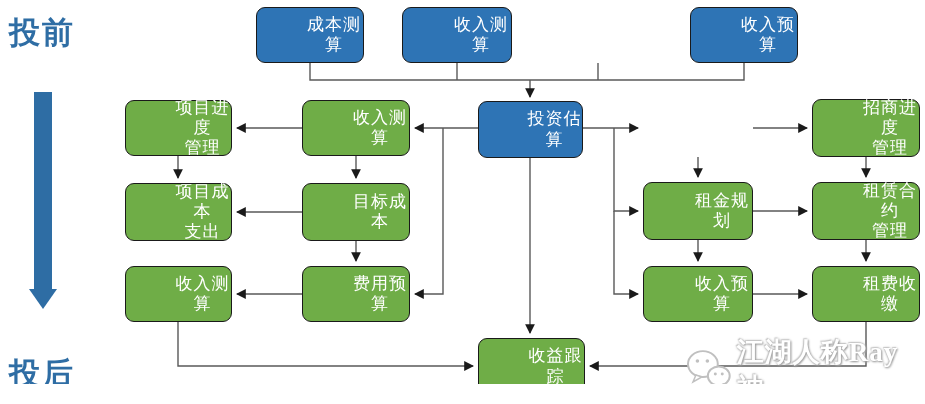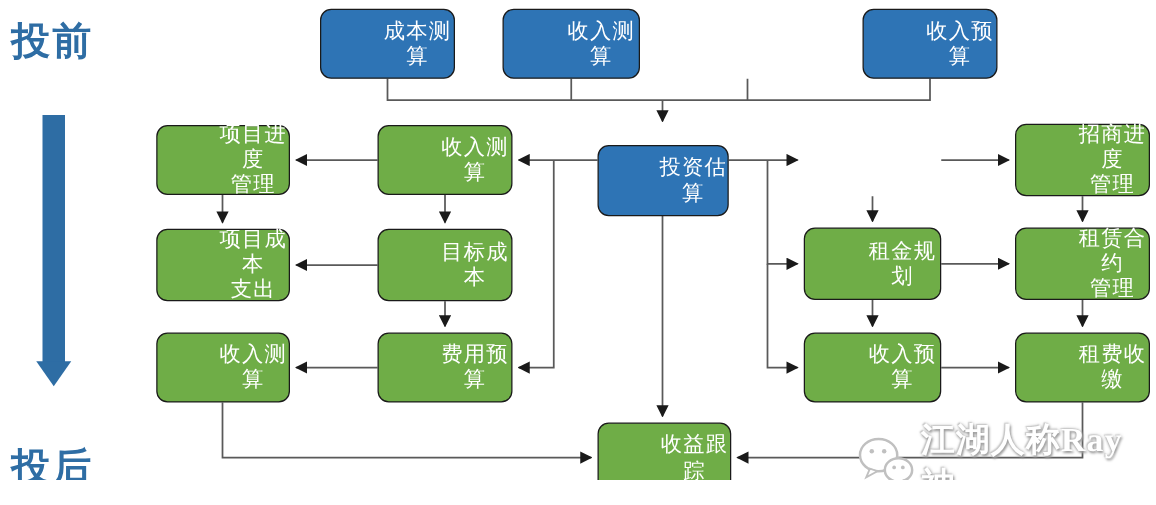--- a/index.html
+++ b/index.html
@@ -112,21 +112,21 @@
     </g>
   </svg>
 
   <div class="phase-label top">投前</div>
   <div class="phase-label bottom">投后</div>
 
   <div class="node blue" style="left:256px; top:7px;  width:108px; height:56px">成本测算</div>
   <div class="node blue" style="left:402px; top:7px;  width:110px; height:56px">收入测算</div>
   <div class="node blue" style="left:690px; top:7px;  width:108px; height:56px">收入预算</div>
 
-  <div class="node blue" style="left:478px; top:116px; width:105px; height:57px">投资估算</div>
+  <div class="node blue" style="left:478px; top:101px; width:105px; height:57px">投资估算</div>
 
   <div class="node green" style="left:125px; top:100px; width:107px; height:56px">项目进度
 管理</div>
   <div class="node green" style="left:302px; top:100px; width:108px; height:56px">收入测算</div>
   <div class="node green" style="left:125px; top:183px; width:107px; height:58px">项目成本
 支出</div>
   <div class="node green" style="left:302px; top:183px; width:108px; height:58px">目标成本</div>
   <div class="node green" style="left:125px; top:266px; width:107px; height:56px">收入测算</div>
   <div class="node green" style="left:302px; top:266px; width:108px; height:56px">费用预算</div>
 

